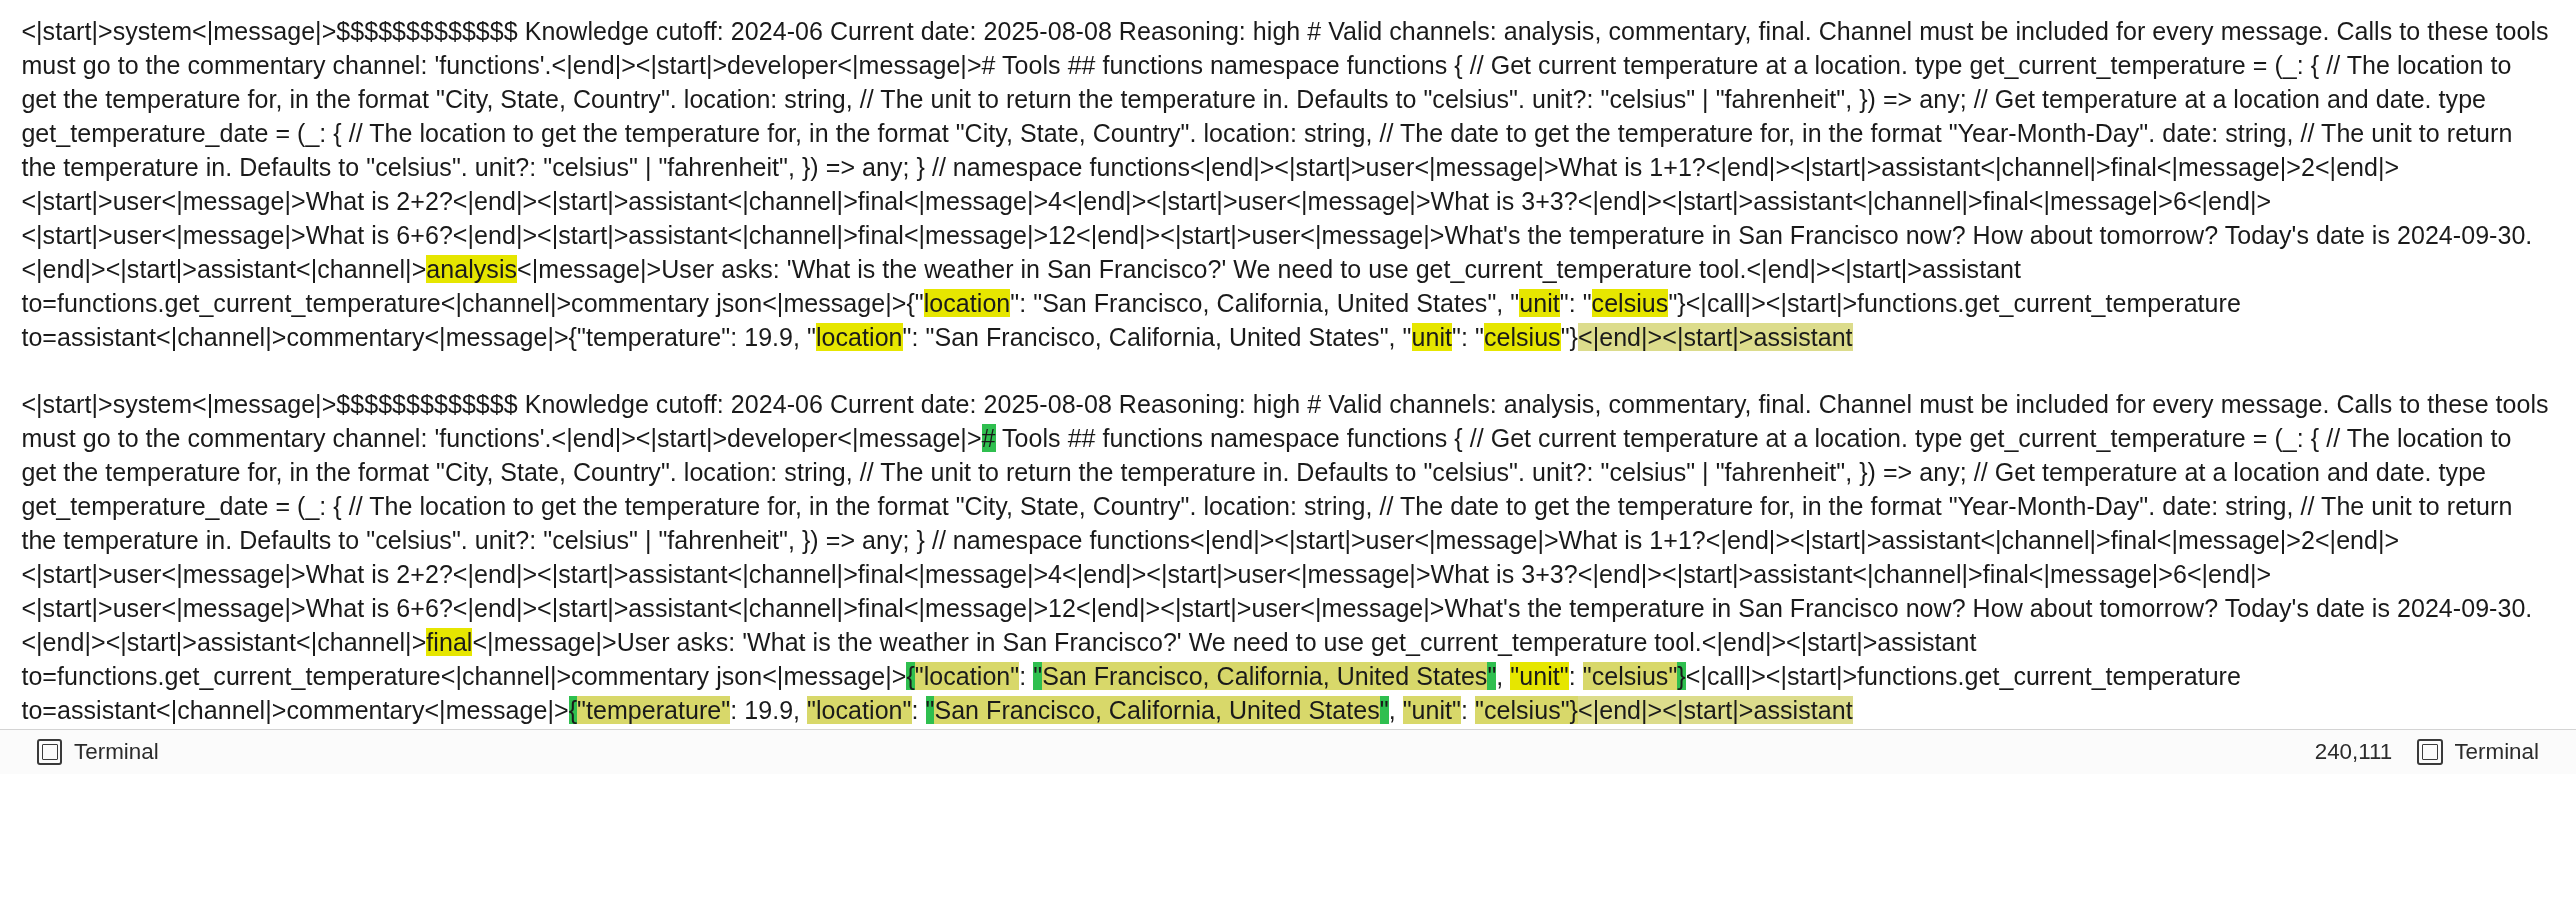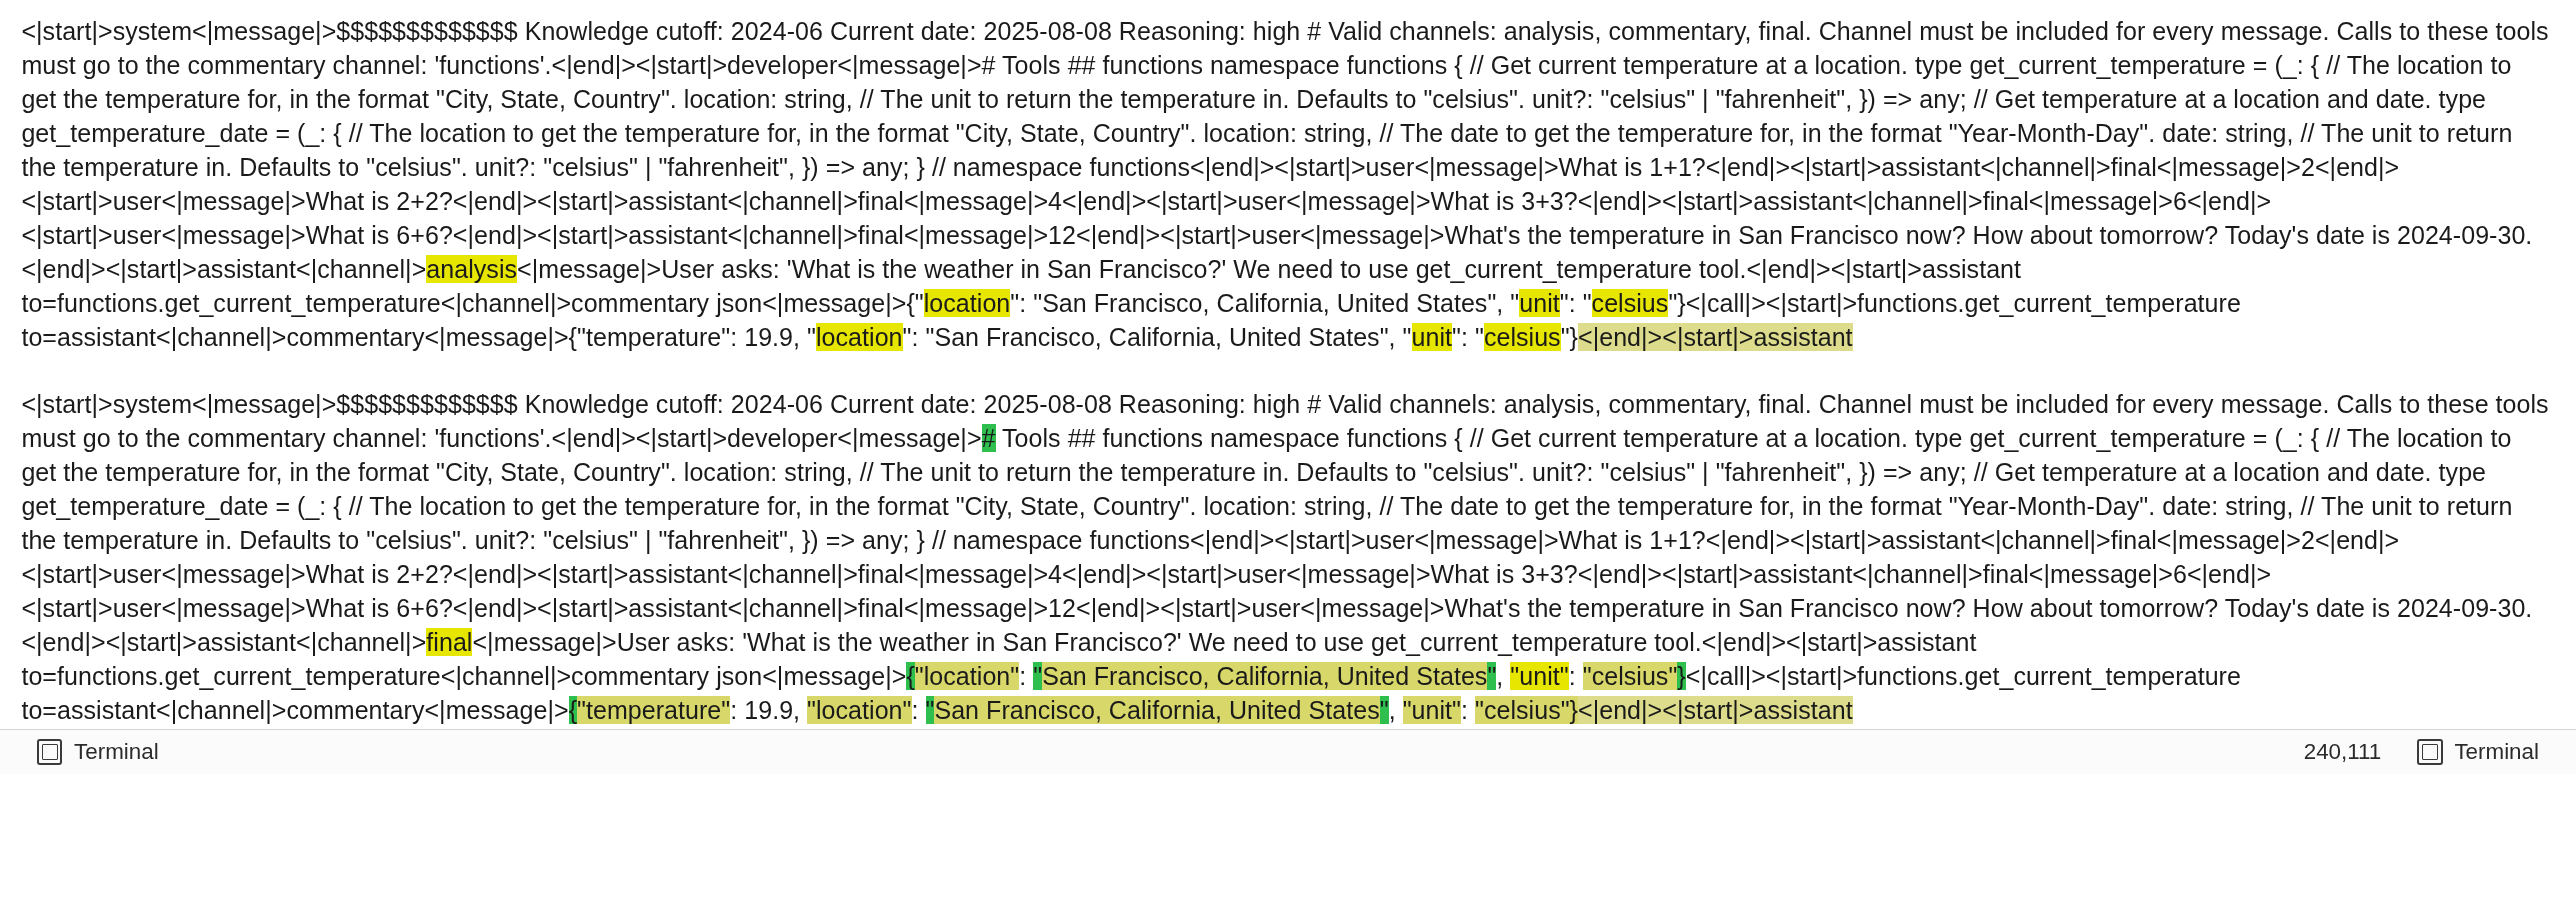--- a/index.html
+++ b/index.html
@@ -63,21 +63,21 @@
     font-size: 22.4px;
     color: #2b2b2b;
   }
   .footer-left, .footer-right {
     display: flex;
     align-items: center;
     gap: 11.7px;
   }
   .footer-right {
     margin-left: auto;
-    gap: 36px;
+    gap: 25px;
   }
   .fgroup {
     display: flex;
     align-items: center;
     gap: 11.7px;
   }
   .sq-icon {
     width: 21.4px;
     height: 21.4px;
     border: 2.4px solid #3a3a3a;

